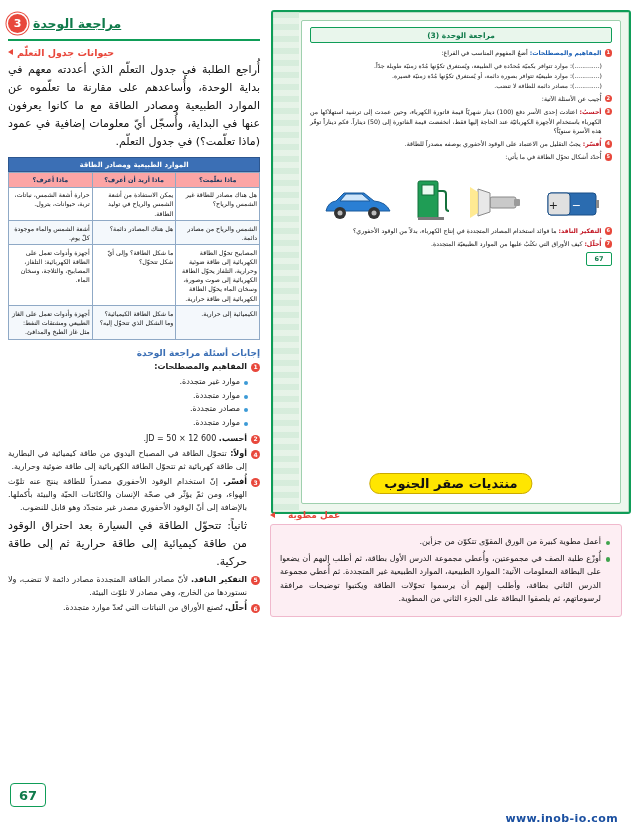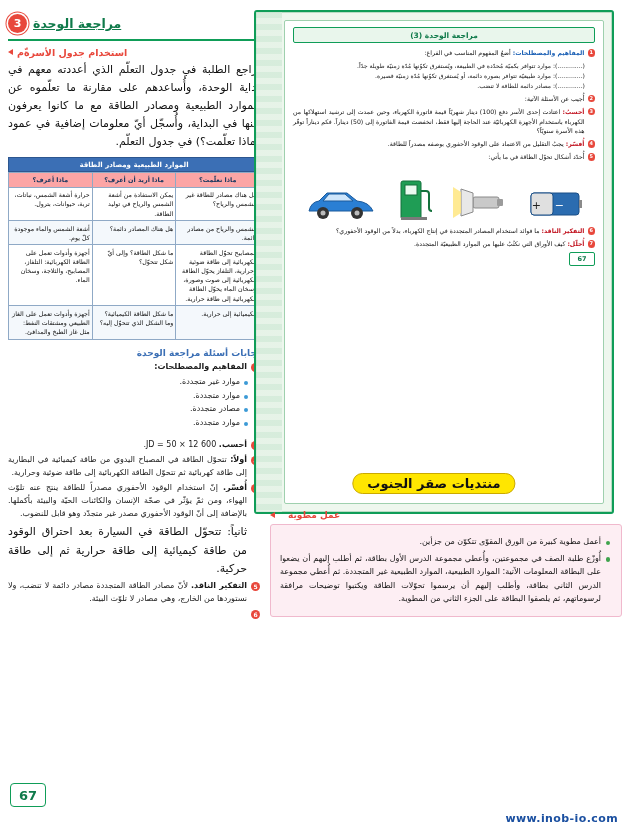--- a/index.html
+++ b/index.html
@@ -67,40 +67,40 @@
   }
   .num-item{
     display:flex;gap:4px;align-items:flex-start;margin:2.5px 0;
     font-size:8px;line-height:1.6;text-align:justify;
   }
   .num-badge{
     flex:0 0 auto;width:9px;height:9px;border-radius:50%;
     background:#e8483c;color:#fff;font-size:6px;font-weight:bold;
     display:flex;align-items:center;justify-content:center;margin-top:2px;
   }
-  .bullets{margin:2px 10px 9px 0;padding:0;list-style:none;}
+  .bullets{margin:2px 10px 2px 0;padding:0;list-style:none;}
   .bullets li{
     font-size:8px;line-height:1.6;position:relative;padding-right:10px;margin:1px 0;
   }
   .bullets li:before{
     content:"";position:absolute;right:2px;top:5px;width:4px;height:4px;
     background:#3b9ad6;border-radius:50%;
   }
   .kw-b{font-weight:bold;color:#1a1a1a;}
 
   .page-num{
     position:absolute;left:10px;bottom:26px;
     width:34px;height:22px;border:1.5px solid #0f9d58;border-radius:4px;
     color:#0f7a4a;font-weight:bold;font-size:13px;
     display:flex;align-items:center;justify-content:center;background:#fff;
   }
 
   
   .right-col{
-    position:absolute;right:18px;top:10px;width:360px;height:504px;
+    position:absolute;right:1px;top:10px;width:360px;height:504px;
   }
   .sb-frame{
     position:absolute;inset:0;
     background:#eef7ee;
     border:2px solid #0f9d58;border-radius:3px;
     box-shadow:0 0 0 1px #b9dcc4 inset;
     overflow:hidden;
   }
   .sb-deco{
     position:absolute;left:0;top:0;bottom:0;width:26px;
@@ -188,21 +188,21 @@
 
   <div class="left-col">
 
     <div class="unit-title-row">
       <span class="unit-title">مراجعة الوحدة</span>
       <span class="unit-badge">3</span>
     </div>
     <div class="green-rule"></div>
 
     <div class="sec-head">
-      <span>استخدام جدول الأسرةّم</span>
+      <span>حيوانات جدول التعلّم</span>
       <span class="tri"></span>
     </div>
     <div class="para">أُراجع الطلبة في جدول التعلّم الذي أعددته معهم في بداية الوحدة، وأُساعدهم على مقارنة ما تعلّموه عن الموارد الطبيعية ومصادر الطاقة مع ما كانوا يعرفون عنها في البداية، وأُسجّل أيّ معلومات إضافية في عمود (ماذا تعلّمت؟) في جدول التعلّم.</div>
 
     <table class="energy">
       <caption>الموارد الطبيعية ومصادر الطاقة</caption>
       <thead>
         <tr>
           <th>ماذا تعلّمت؟</th>
           <th>ماذا أريد أن أعرف؟</th>
@@ -266,20 +266,22 @@
     <div class="para" style="margin-right:13px;">ثانياً: تتحوّل الطاقة في السيارة بعد احتراق الوقود من طاقة كيميائية إلى طاقة حرارية ثم إلى طاقة حركية.</div>
 
     <div class="num-item">
       <span class="num-badge">5</span>
       <span><span class="kw-b">التفكير الناقد.</span>
       <span>لأنّ مصادر الطاقة المتجددة مصادر دائمة لا تنضب، ولا نستوردها من الخارج، وهي مصادر لا تلوّث البيئة.</span></span>
     </div>
 
     <div class="num-item">
       <span class="num-badge">6</span>
+      <span><span class="kw-b">أُحلّل.</span>
+      <span>تُصنع الأوراق من النباتات التي تُعدّ موارد متجددة.</span></span>
     </div>
   </div>
 
   <div class="page-num">67</div>
 
   <div class="right-col">
     <div class="sb-frame">
       <div class="sb-deco"></div>
       <div class="sb-inner">
 

